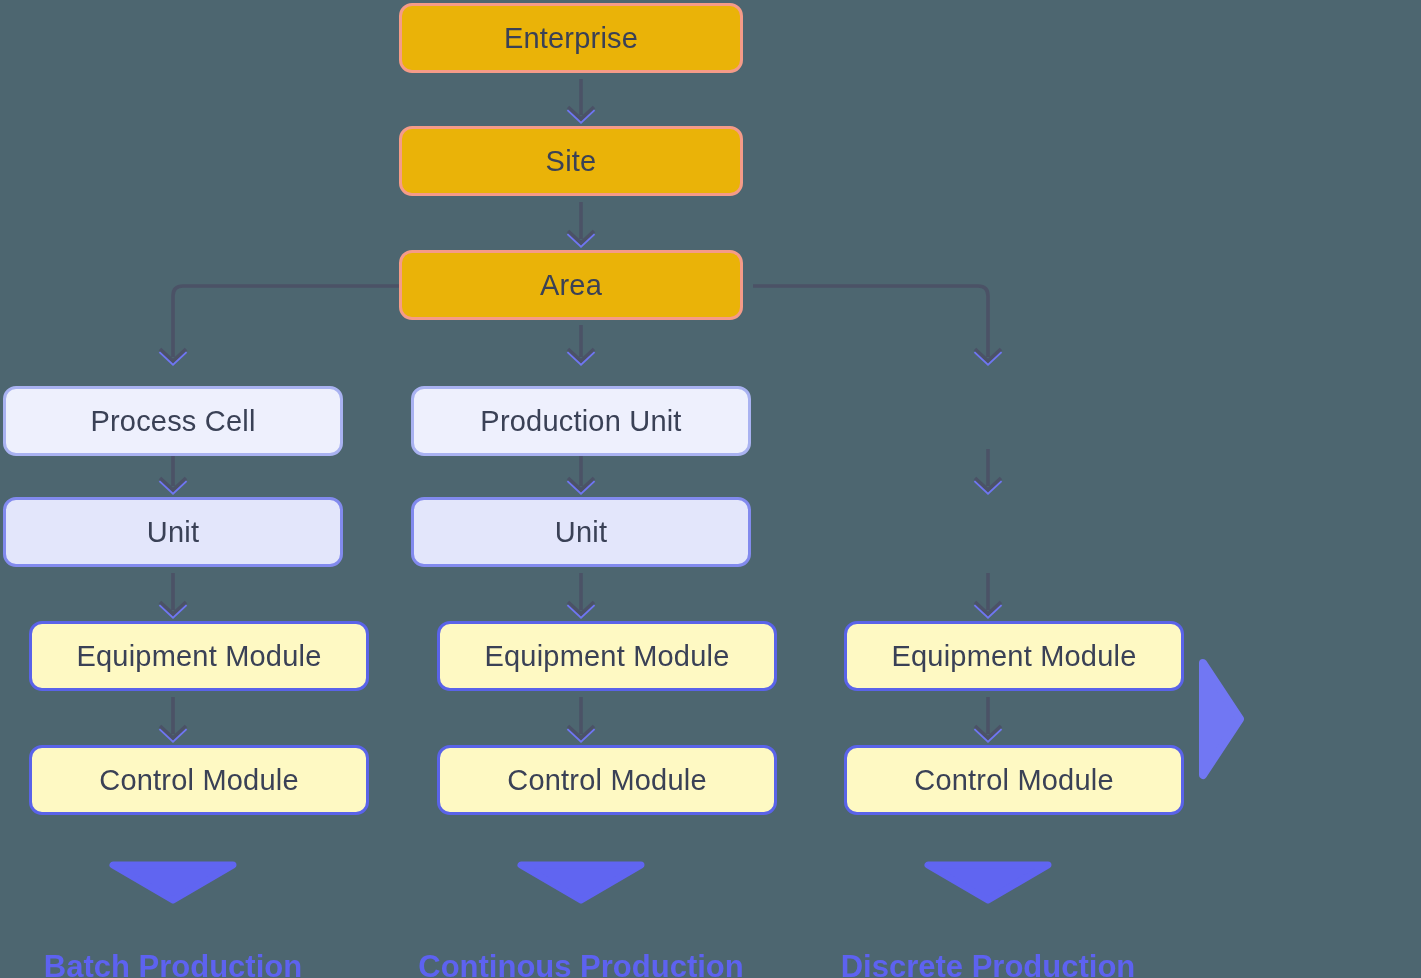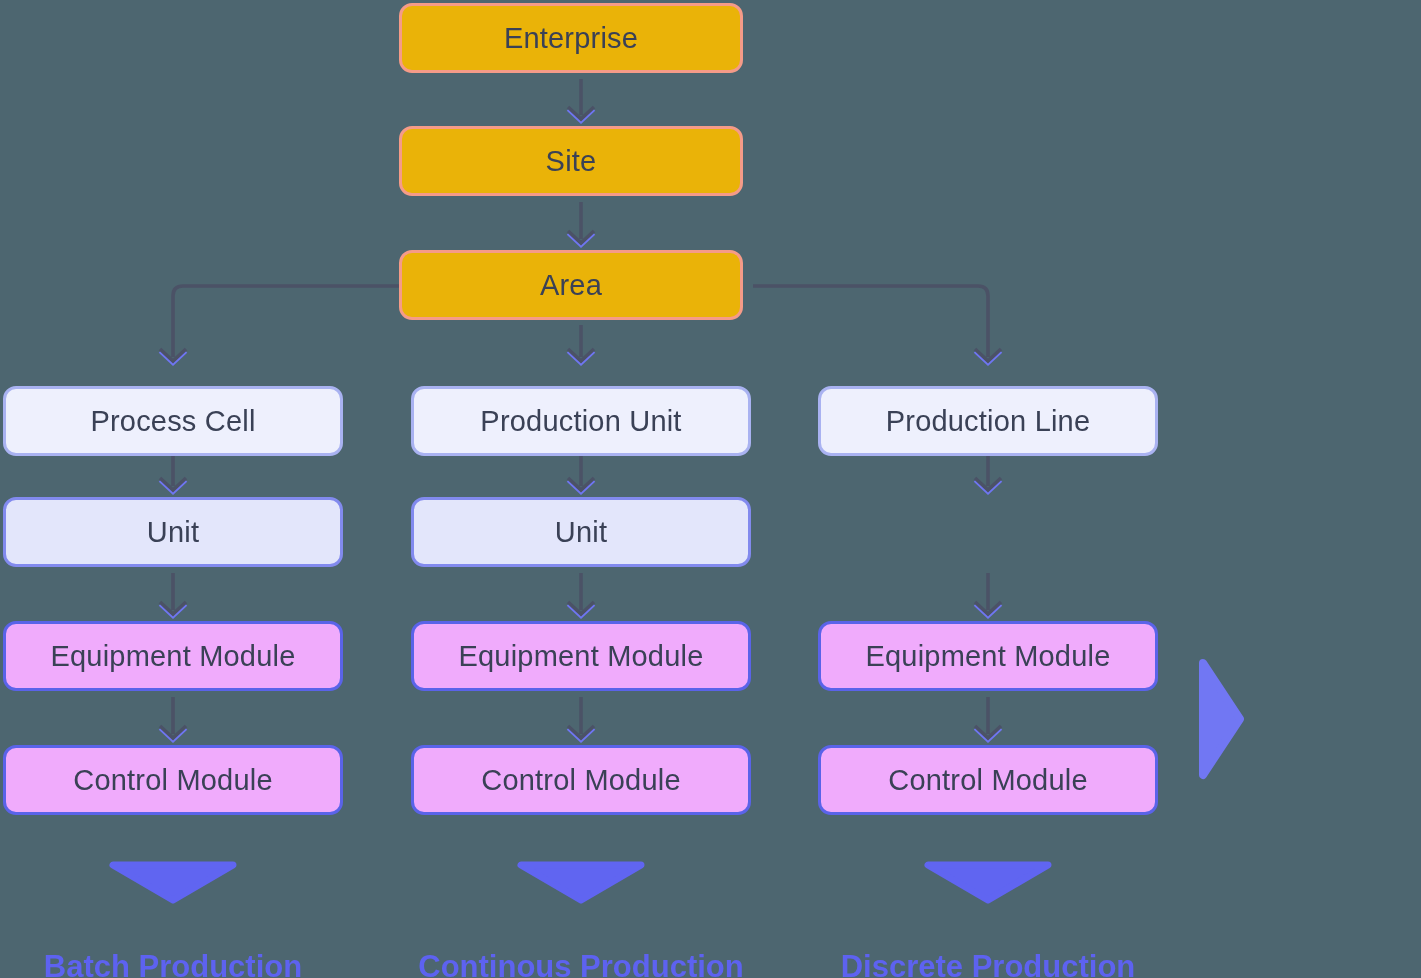--- a/index.html
+++ b/index.html
@@ -31,21 +31,21 @@
     letter-spacing: 0.2px;
   }
   .node-root {
     left: 399px;
     width: 344px;
     background: #eab308;
     border-color: #f59b88;
   }
   .node-l1 { background: #eef0fd; border-color: #a9b2f1; }
   .node-l2 { background: #e3e6fb; border-color: #828aee; }
-  .node-l3 { background: #f0abfc; border-color: #5a63e9; }
+  .node-l3 { background: #fef9c3; border-color: #5a63e9; margin-left: 26px; }
   .col-node { width: 340px; }
   .col1 { left: 3px; }
   .col2 { left: 411px; }
   .col3 { left: 818px; }
   .row1 { top: 374px; margin-top: 12px; }
   .row2 { top: 497px; }
   .row3 { top: 621px; }
   .row4 { top: 745px; }
   .production-label {
     position: absolute;
@@ -162,19 +162,18 @@
   <div class="node node-l3 col-node col1 row3">Equipment Module</div>
   <div class="node node-l3 col-node col1 row4">Control Module</div>
   <div class="production-label" style="left:173px">Batch Production</div>
 
   <div class="node node-l1 col-node col2 row1">Production Unit</div>
   <div class="node node-l2 col-node col2 row2">Unit</div>
   <div class="node node-l3 col-node col2 row3">Equipment Module</div>
   <div class="node node-l3 col-node col2 row4">Control Module</div>
   <div class="production-label" style="left:581px">Continous Production</div>
 
-  <div class="node node-l1 col-node col3 row1">Production Line</div>
   <div class="node node-l3 col-node col3 row3">Equipment Module</div>
   <div class="node node-l3 col-node col3 row4">Control Module</div>
   <div class="production-label" style="left:988px">Discrete Production</div>
 
 
 </div>
 
 </body></html>

